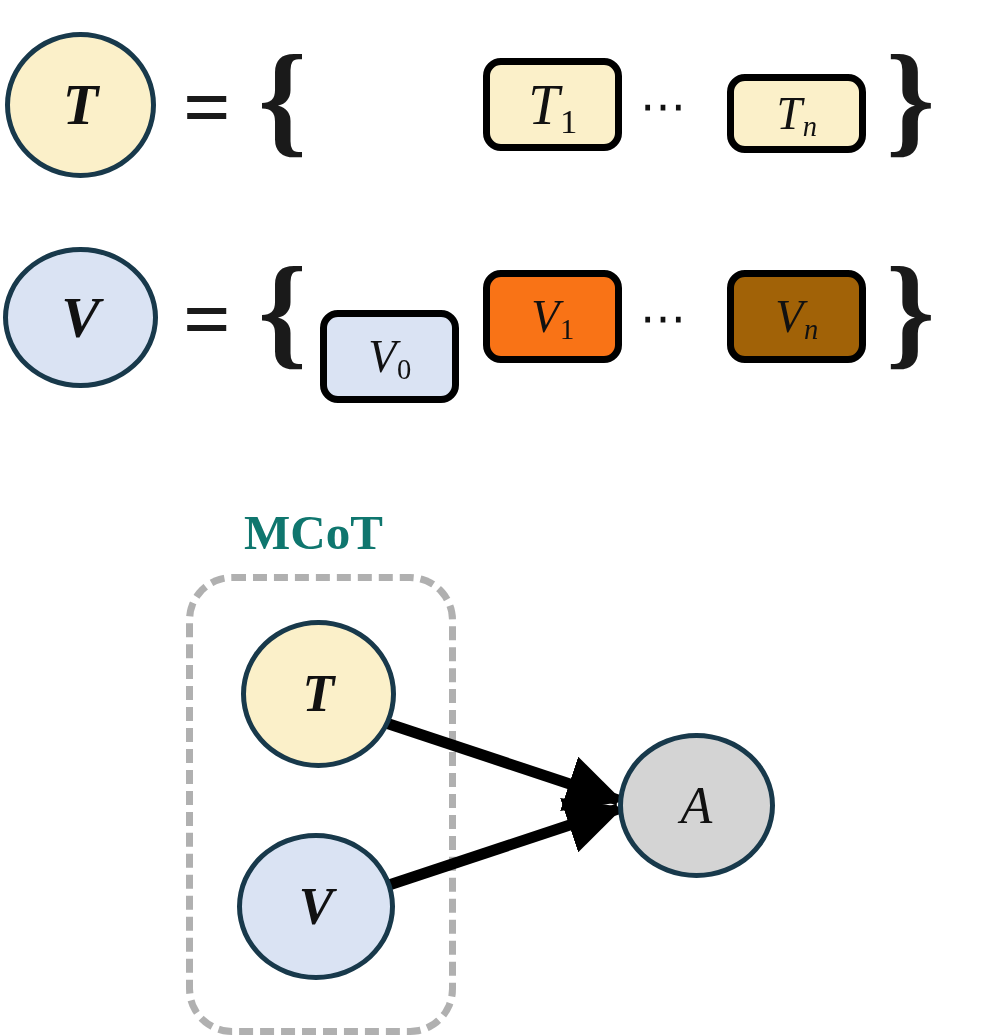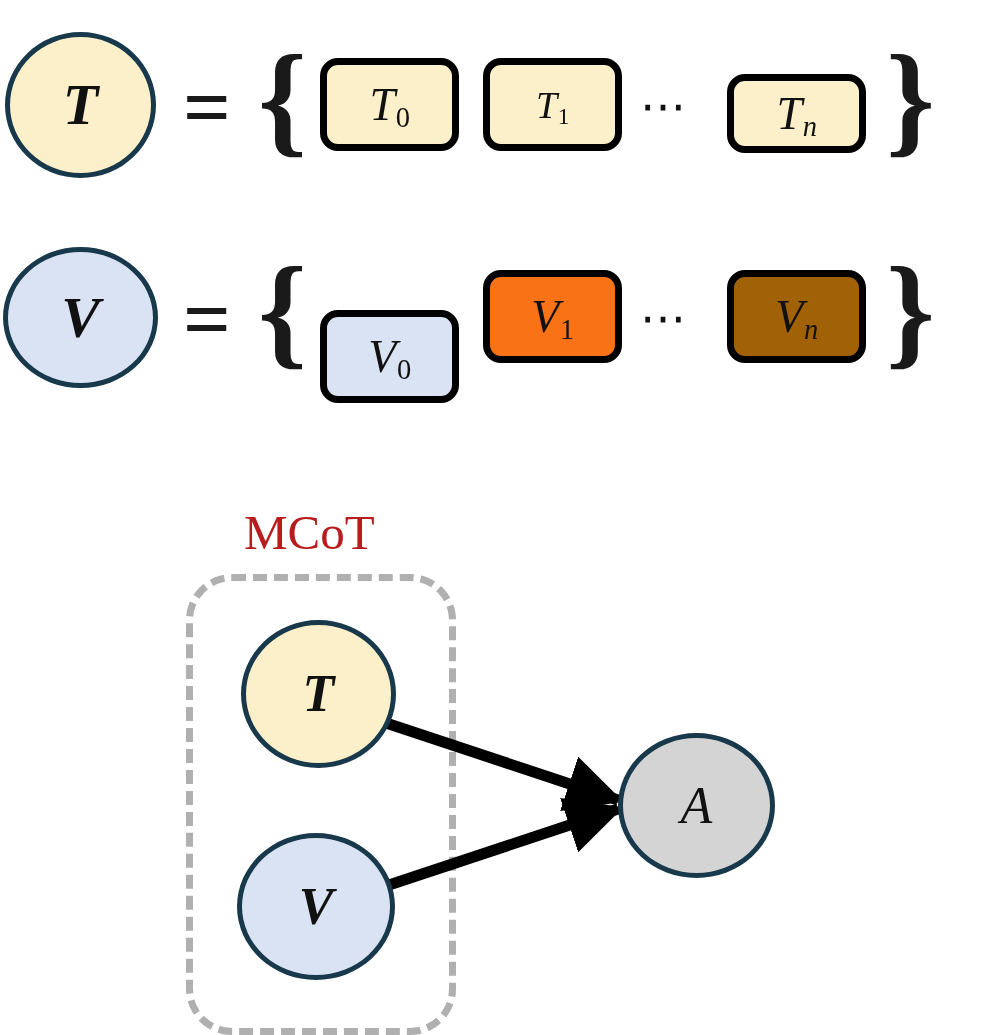--- a/index.html
+++ b/index.html
@@ -83,22 +83,22 @@
 
   
   .group-box {
     border: 7px dashed #b0b0b0;
     border-radius: 46px;
     box-sizing: border-box;
     background: transparent;
   }
   .group-title {
     font-family: "Liberation Serif", "DejaVu Serif", serif;
-    font-weight: normal;
-    color: #b91c1c;
+    font-weight: bold;
+    color: #0f766e;
     line-height: 1;
     white-space: nowrap;
     user-select: none;
   }
 
   svg.arrows {
     position: absolute;
     left: 0; top: 0;
     width: 997px;
     height: 1035px;
@@ -111,26 +111,23 @@
 <div id="canvas">
 
   <div class="abs node-circle" style="left:5px; top:32px; width:151px; height:146px; background:#fbf0c9;">
     <span class="node-label" style="font-size:58px;">T</span>
   </div>
 
   <span class="abs math-glyph" style="left:183px; top:66px; font-size:84px;">=</span>
 
   <span class="abs math-glyph" style="left:258px; top:38px; font-size:124px;">{</span>
 
-  <div class="abs token-box" style="left:320px; top:58px; width:139px; height:93px; background:#fbf0c9;">
-    <span class="token-label" style="font-size:46px;"><span>T</span><sub>0</sub></span>
-  </div>
 
   <div class="abs token-box" style="left:483px; top:58px; width:139px; height:93px; background:#fbf0c9;">
-    <span class="token-label" style="font-size:38px;"><span>T</span><sub>1</sub></span>
+    <span class="token-label" style="font-size:56px;"><span>T</span><sub>1</sub></span>
   </div>
 
   <span class="abs dots" style="left:640px; top:84px; font-size:46px;">⋯</span>
 
   <div class="abs token-box" style="left:727px; top:58px; width:139px; height:79px; background:#fbf0c9;margin-top:16px;">
     <span class="token-label" style="font-size:46px;"><span>T</span><sub class="ital">n</sub></span>
   </div>
 
   <span class="abs math-glyph" style="left:886px; top:38px; font-size:124px;">}</span>
 

